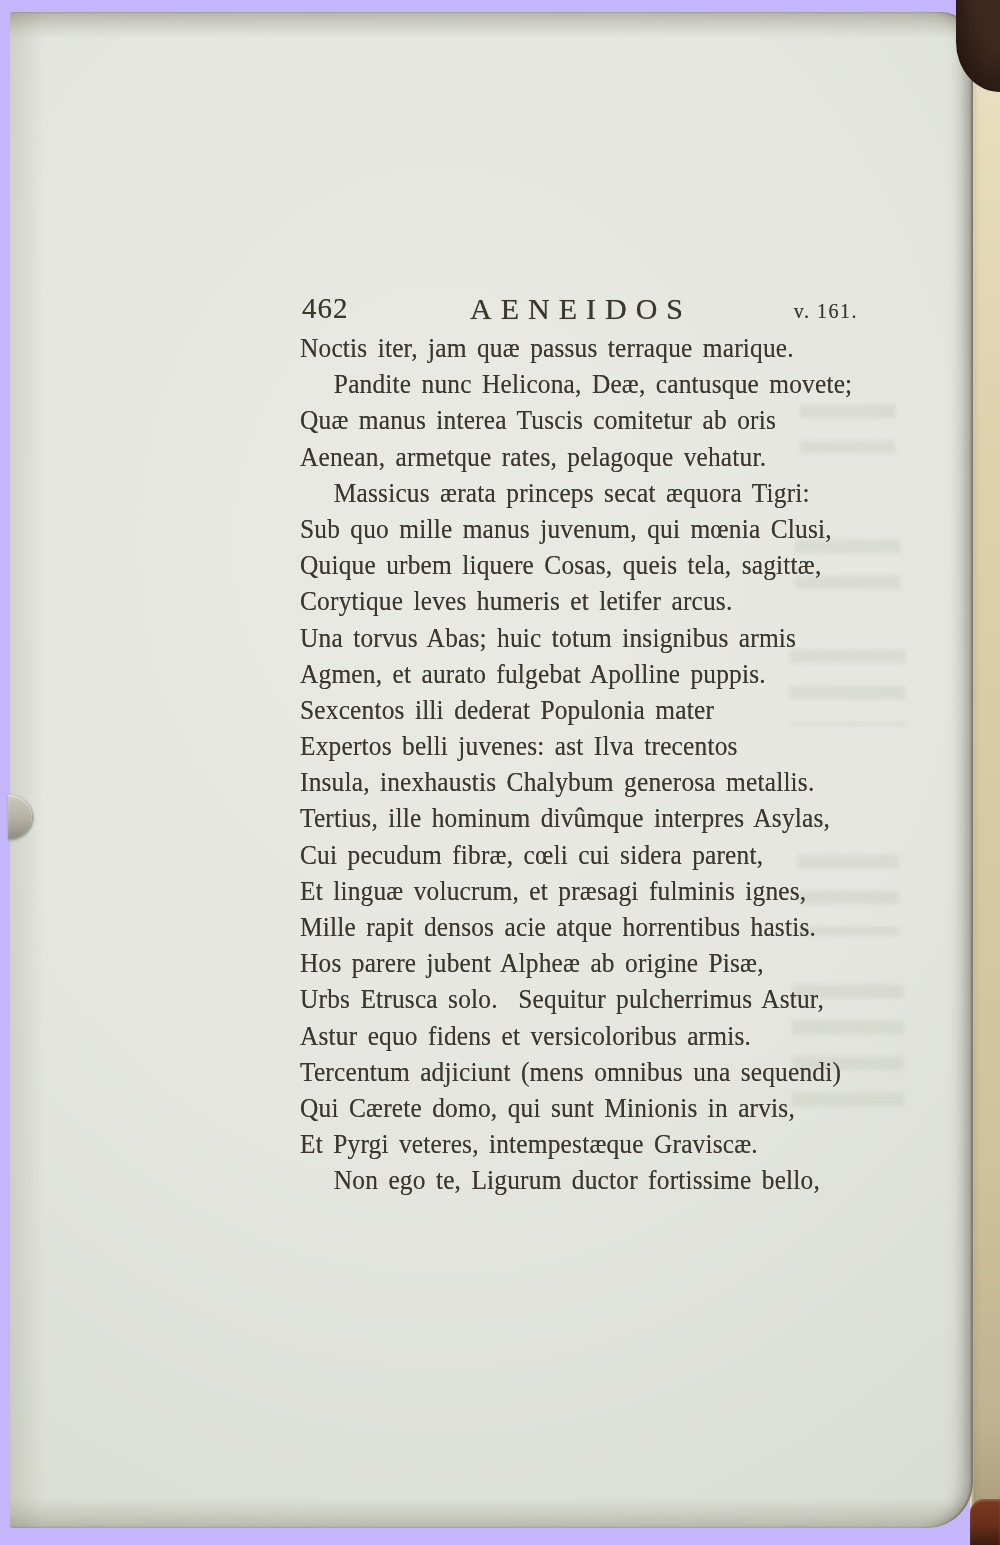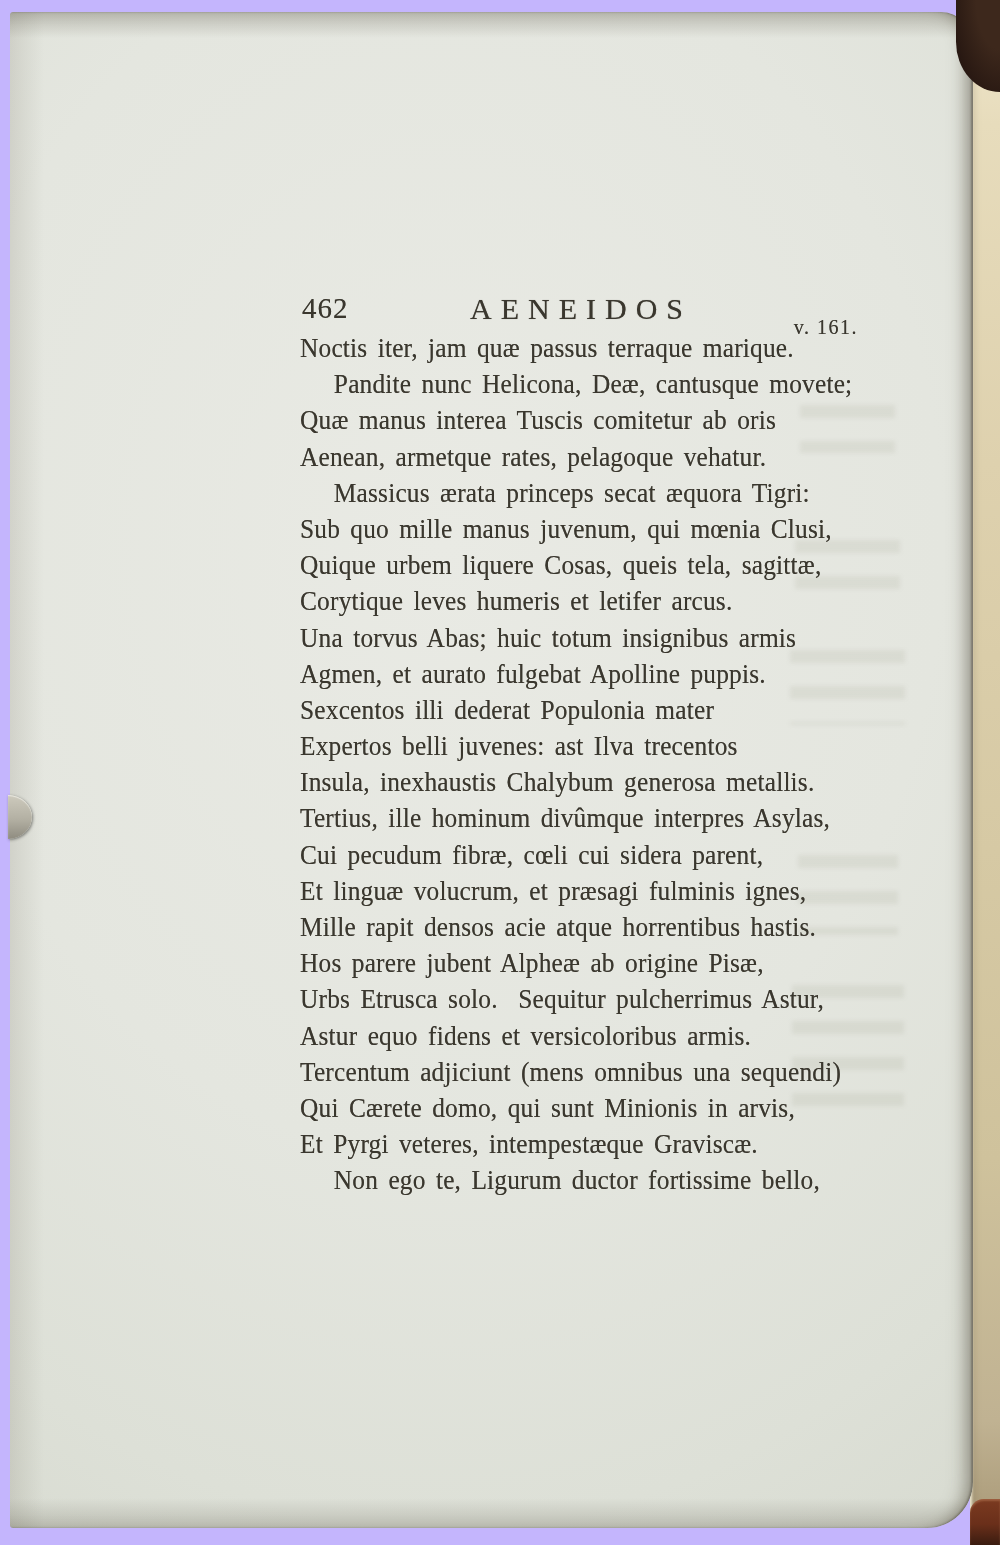--- a/index.html
+++ b/index.html
@@ -58,21 +58,21 @@
   .header { position:relative; height:32px; color:#3a372e; }
   .pagenum {
     position:absolute; left:2px; top:0; font-size:29px; letter-spacing:1px;
     text-shadow:0 0 .6px rgba(58,55,46,.65);
   }
   .title {
     position:absolute; left:0; right:0; top:0; text-align:center;
     font-size:30px; letter-spacing:9px; text-shadow:0 0 .7px rgba(58,55,46,.7);
   }
   .ref {
-    position:absolute; right:4px; top:24px; font-size:20px; letter-spacing:1.5px;
+    position:absolute; right:4px; top:8px; font-size:20px; letter-spacing:1.5px;
     text-shadow:0 0 .5px rgba(58,55,46,.6);
   }
   .lines { margin-top:6px; }
   .line {
     height:36.2px; line-height:36.2px; font-size:27px; white-space:pre;
     color:#3a372e; letter-spacing:.2px; word-spacing:4px;
     transform:scaleX(.94); transform-origin:0 0;
     text-shadow:0 0 .6px rgba(58,55,46,.6);
   }
   .line.indent { padding-left:36px; }

